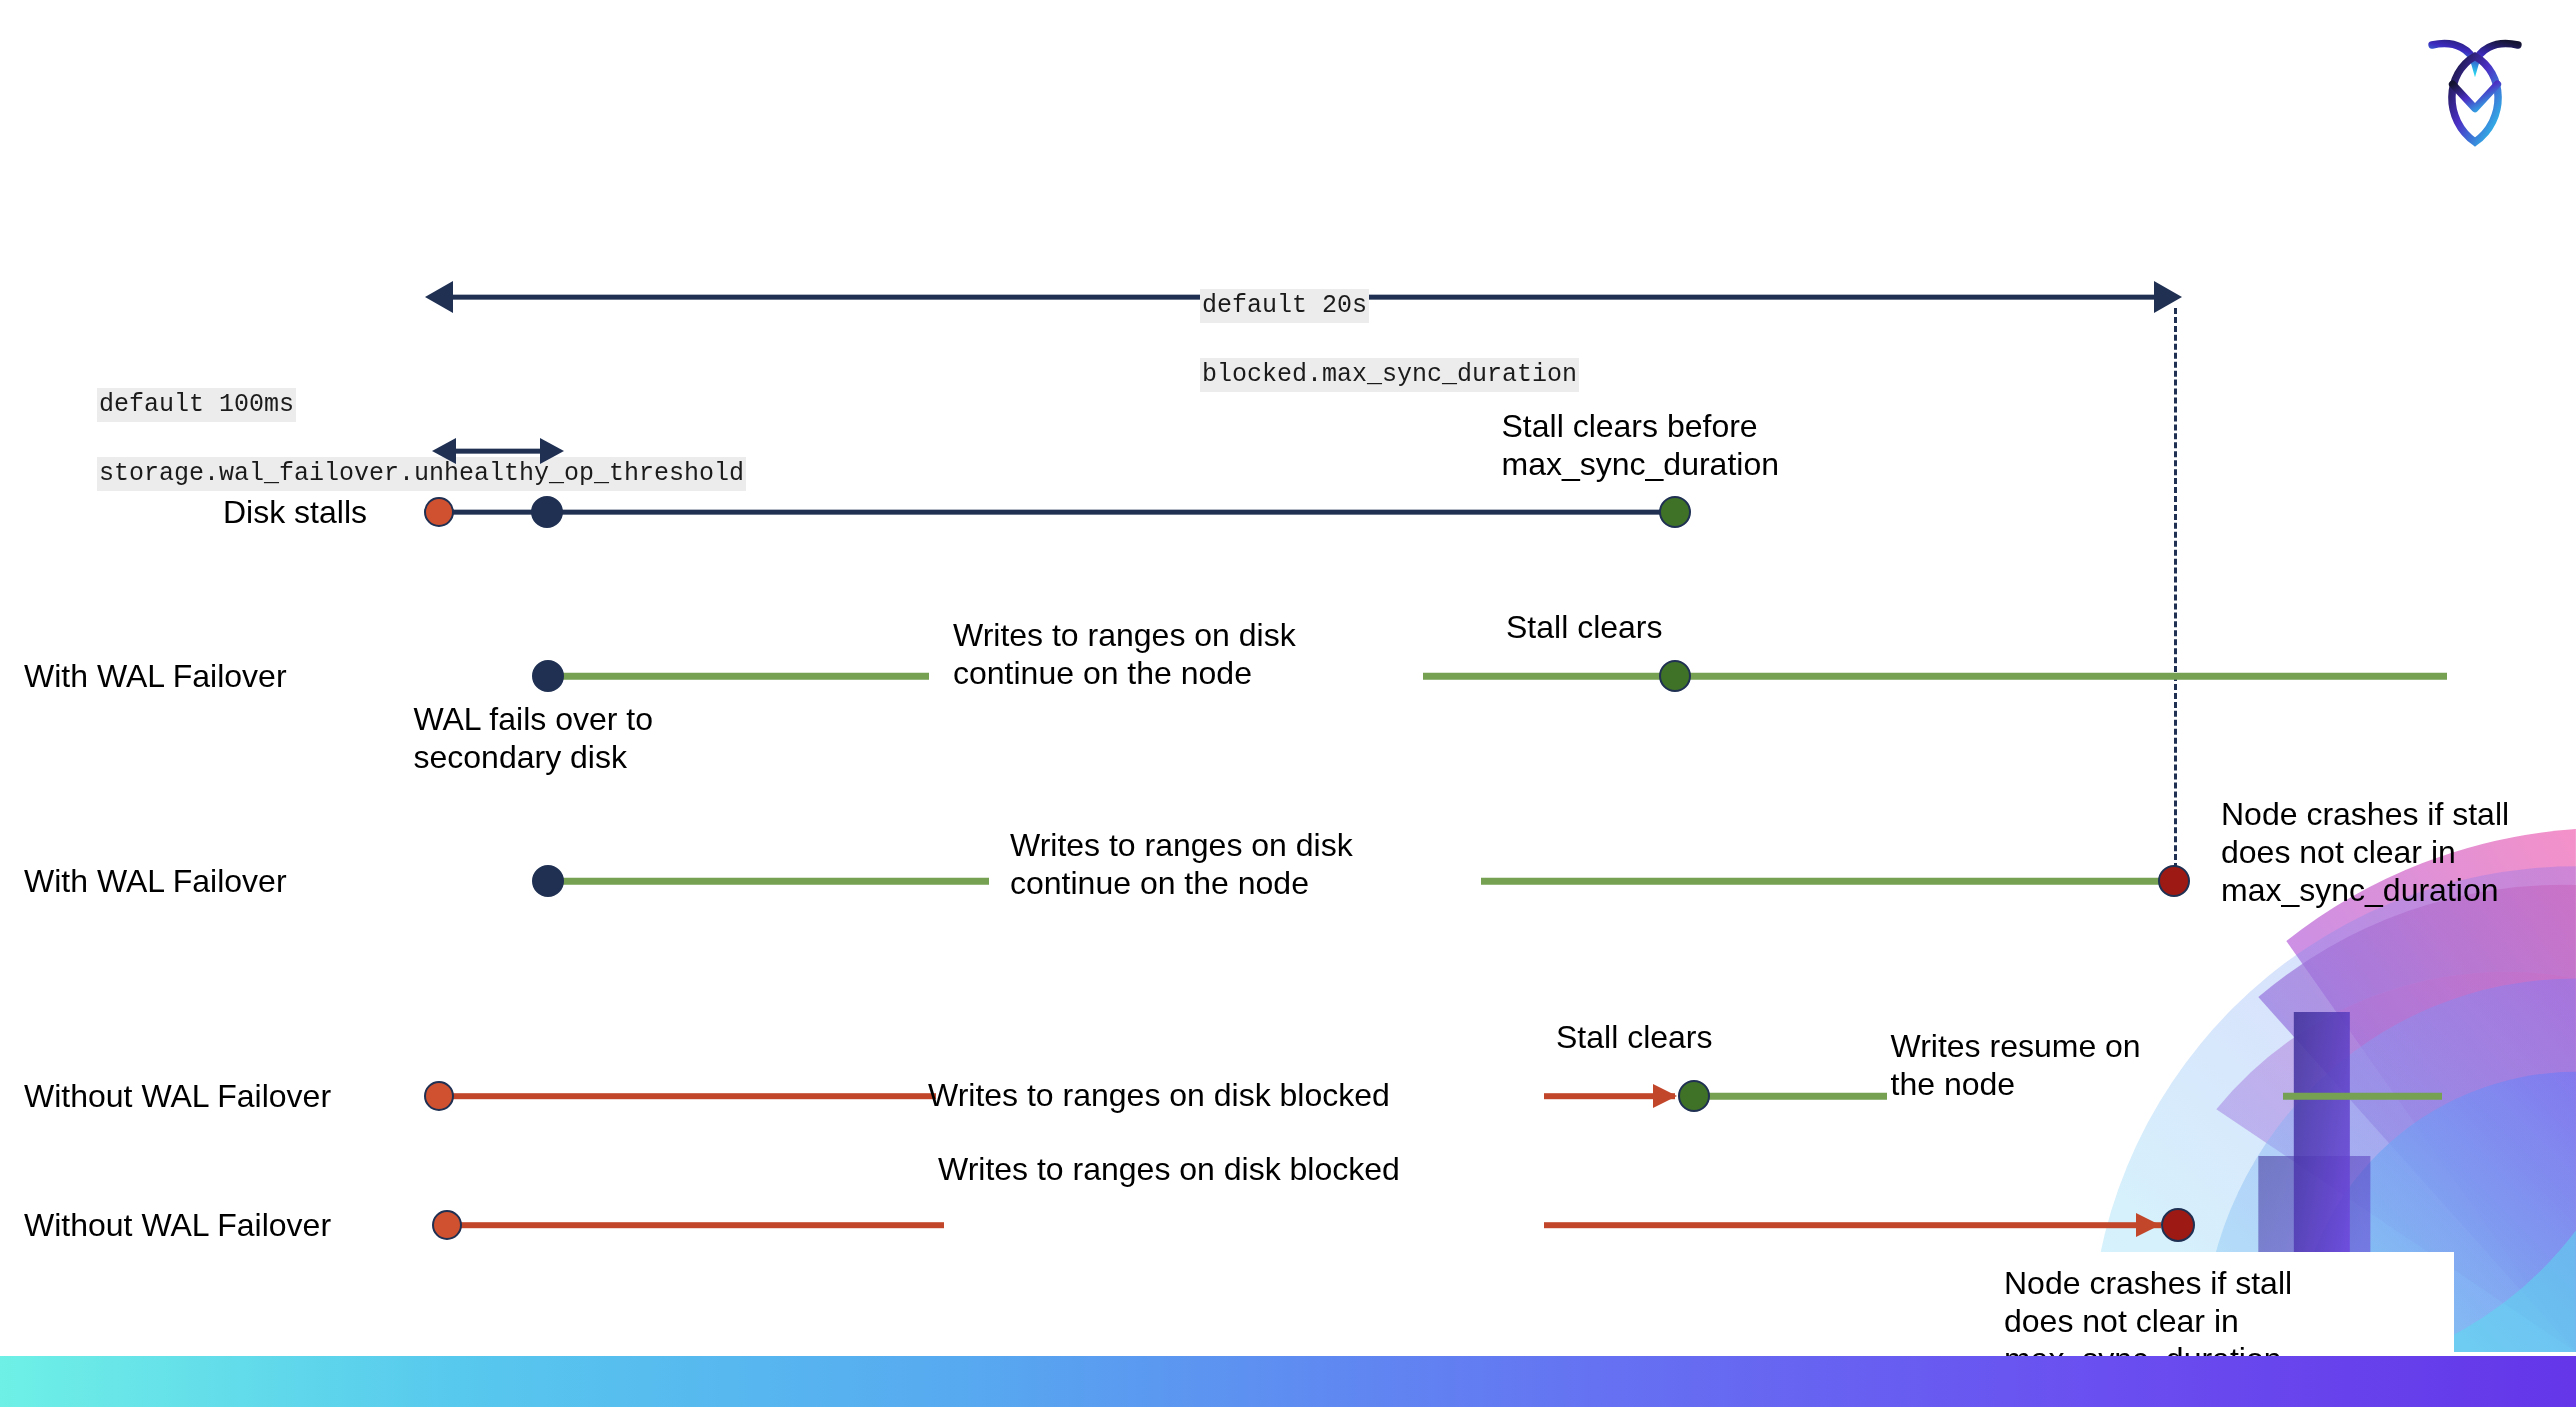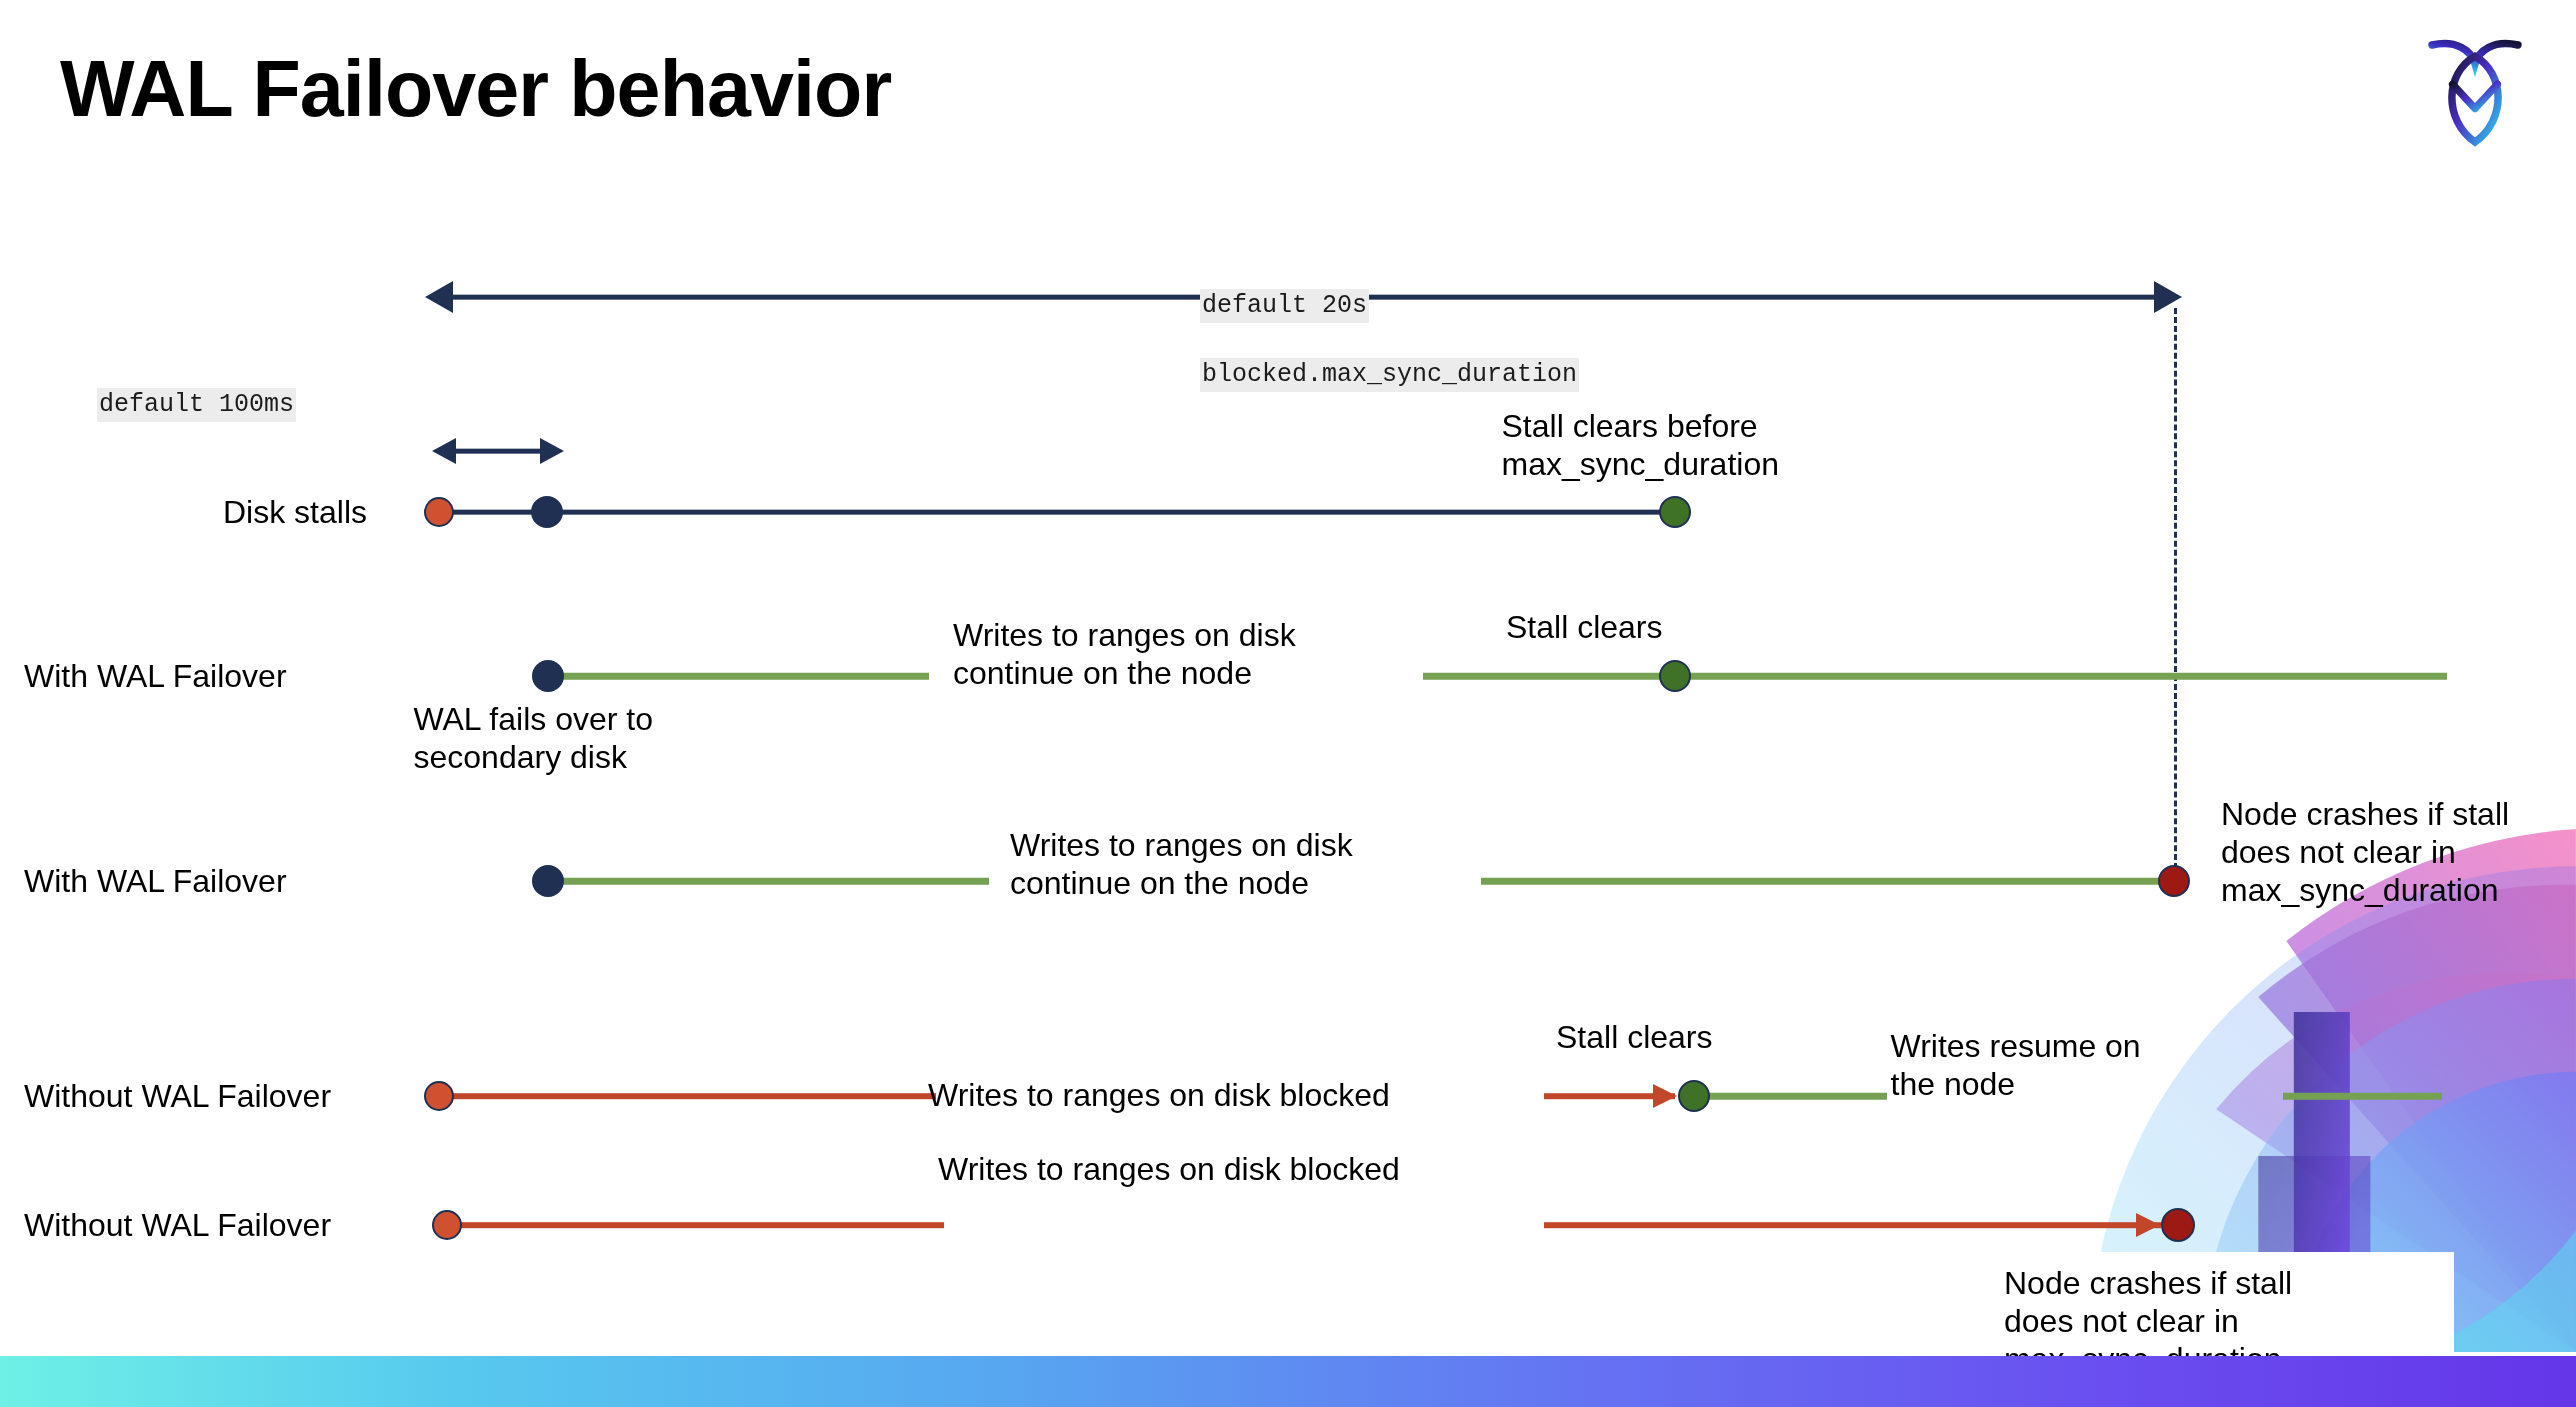--- a/index.html
+++ b/index.html
@@ -186,21 +186,20 @@
       <path d="M640 560 L640 160 A400 400 0 0 0 255 300 Z" fill="url(#gA)" opacity="0.5"></path>
       <path d="M640 560 L340 560 A300 300 0 0 1 640 260 Z" fill="url(#gC)" opacity="0.8"></path>
       <path d="M640 560 L240 560 A400 400 0 0 1 640 160 Z" fill="url(#gD)" opacity="0.45"></path>
       <path d="M640 560 L120 560 A520 520 0 0 1 640 40 Z" fill="url(#gC)" opacity="0.28"></path>
       <path d="M300 560 L300 350 L420 350 L420 560 Z" fill="url(#gE)" opacity="0.55"></path>
       <path d="M338 196 L398 196 L398 560 L338 560 Z" fill="url(#gE)" opacity="0.85"></path>
       <path d="M640 560 L470 560 A400 400 0 0 0 640 430 Z" fill="#4fd6ee" opacity="0.55"></path>
     </g>
   </svg>
 
-  <div class="slide-title">WAL Failover behavior</div>
 
   <svg class="logo" viewBox="0 0 120 130" xmlns="http://www.w3.org/2000/svg">
     <defs>
       <linearGradient id="lg1" x1="0" y1="0" x2="1" y2="1">
         <stop offset="0%" stop-color="#141432"></stop>
         <stop offset="45%" stop-color="#4b2fc4"></stop>
         <stop offset="100%" stop-color="#2ad2ef"></stop>
       </linearGradient>
       <linearGradient id="lg2" x1="1" y1="0" x2="0" y2="1">
         <stop offset="0%" stop-color="#141432"></stop>
@@ -220,20 +219,21 @@
 
   <div class="code-label" style="left:1140px; top:254px;">
     <span>default 20s</span><br>
     <span>blocked.max_sync_duration</span>
   </div>
 
   <div class="vdash" style="left:2174px; top:308px; height:570px;"></div>
 
   <div class="code-label" style="left:37px; top:353px;">
     <span>default 100ms</span><br>
+    <span>storage.wal_failover.unhealthy_op_threshold</span>
   </div>
   <div class="arrowhead left-navy" style="left:432px; top:451px; border-top-width:13px; border-bottom-width:13px; border-right-width:24px;"></div>
   <div class="seg navy" style="left:455px; top:451px; width:86px; height:4.7px;"></div>
   <div class="arrowhead right-navy" style="left:540px; top:451px; border-top-width:13px; border-bottom-width:13px; border-left-width:24px;"></div>
 
   <div class="row-label" style="left:223px; top:512px;">Disk stalls</div>
   <div class="seg navy" style="left:436px; top:512px; width:1240px;"></div>
   <div class="dot orange" style="left:439px; top:512px; width:30px; height:30px;"></div>
   <div class="dot navy" style="left:547px; top:512px; width:32px; height:32px;"></div>
   <div class="dot green" style="left:1675px; top:512px; width:32px; height:32px;"></div>

